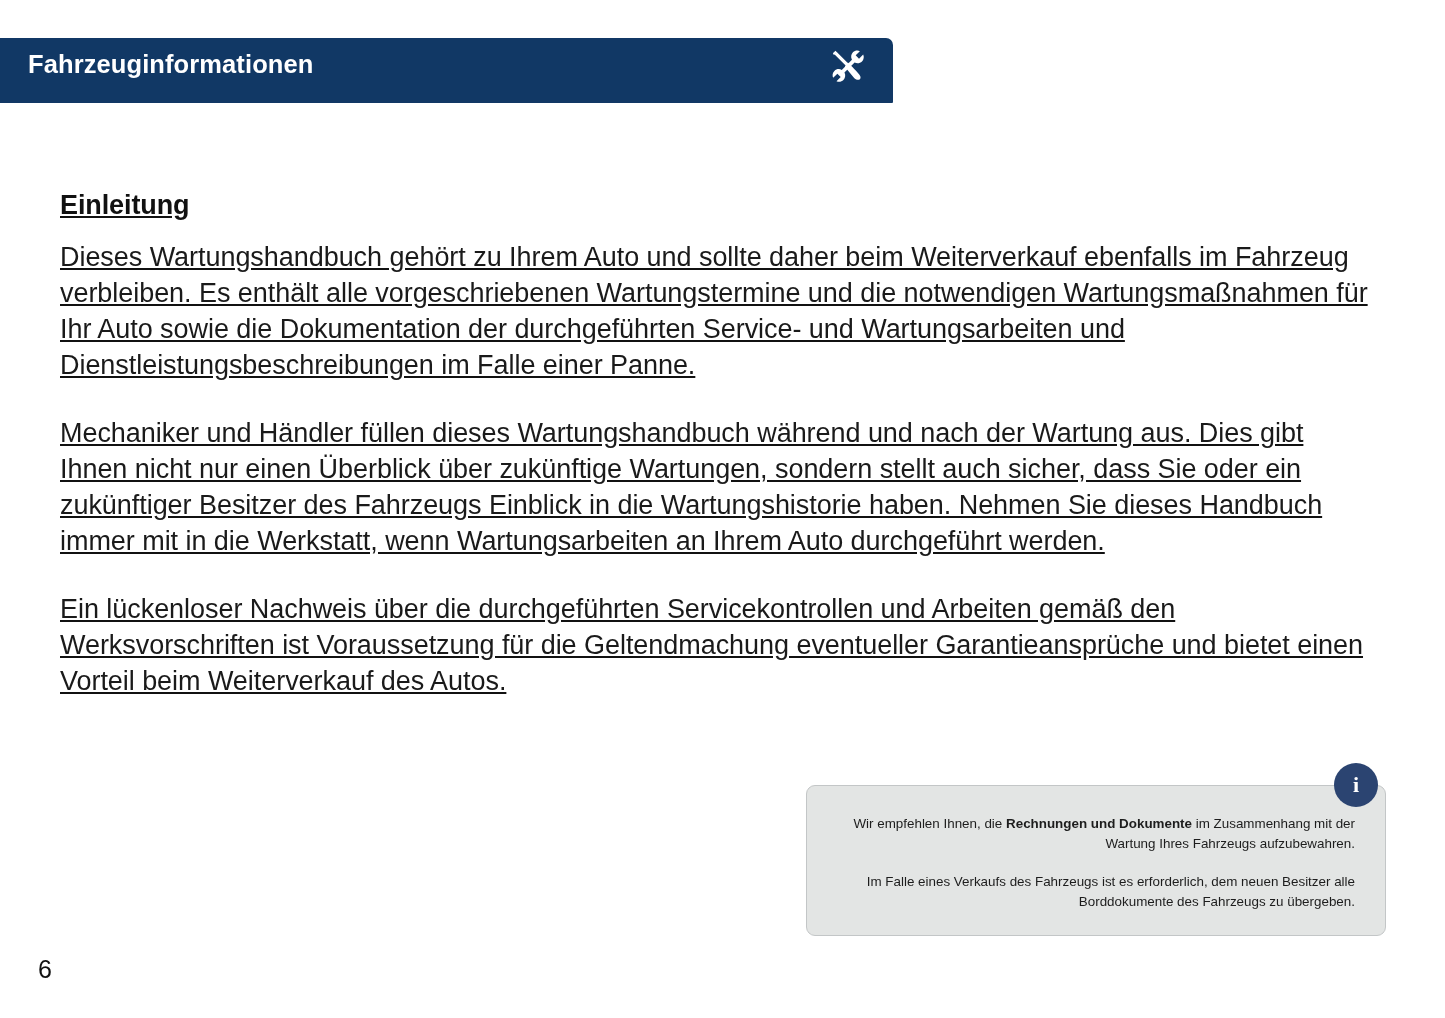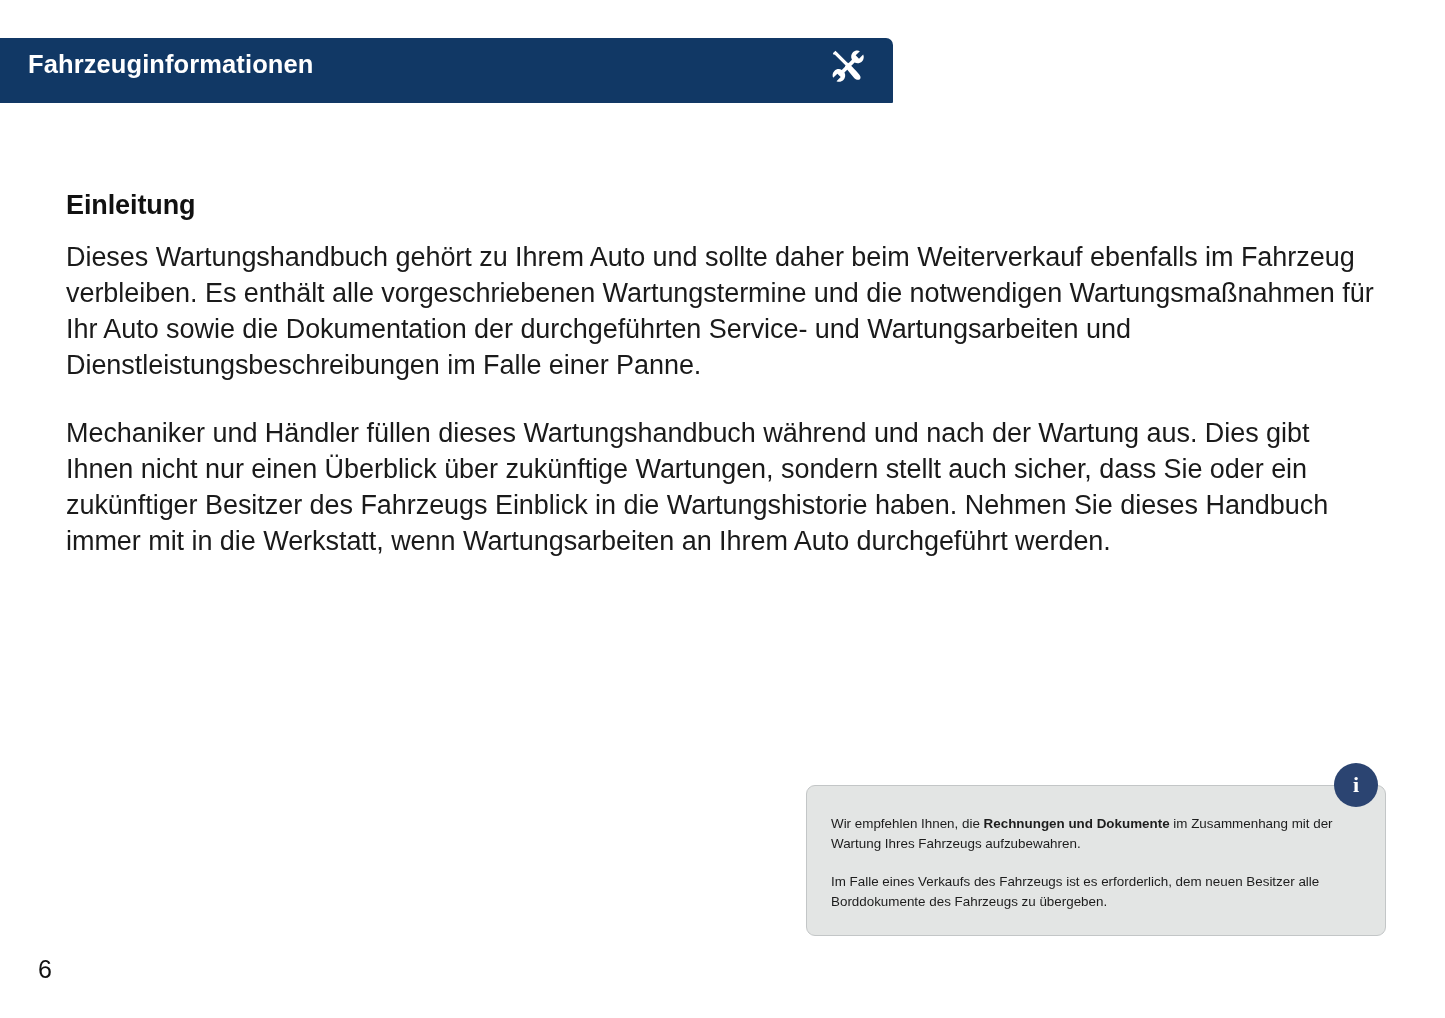--- a/index.html
+++ b/index.html
@@ -52,23 +52,24 @@
     width: 40px;
     height: 40px;
     display: block;
     flex: 0 0 auto;
   }
   .header-icon svg { display: block; }
 
   
   .content {
     position: absolute;
-    left: 66px;
+    left: 60px;
     top: 190px;
     width: 1310px;
+    text-decoration: underline;
   }
   .section-heading {
     font-size: 27px;
     font-weight: bold;
     color: #111111;
     margin: 0 0 18px 0;
     line-height: 1.15;
     letter-spacing: -0.1px;
   }
   .body-par {
@@ -92,20 +93,21 @@
     position: absolute;
     left: 0;
     top: 0;
     width: 100%;
     height: 100%;
     box-sizing: border-box;
     background: #e3e5e4;
     border: 1px solid #c3c6c7;
     border-radius: 9px;
     padding: 28px 30px 20px 24px;
+    text-align: right;
   }
   .info-par {
     font-size: 13.4px;
     line-height: 20px;
     color: #1d1d1d;
     margin: 0 0 18px 0;
   }
   .info-par:last-child { margin-bottom: 8px; }
   .info-par b { font-weight: bold; }
 
@@ -156,20 +158,21 @@
           <path d="M52.6 9.8 C49.0 8.1 44.5 8.7 41.5 11.7 C38.3 14.9 37.8 19.8 39.9 23.5 L23.6 39.8 C19.9 37.7 15.0 38.2 11.8 41.4 C8.8 44.4 8.2 48.9 9.9 52.5 L16.6 45.8 L21.9 51.1 L15.2 57.8 C18.8 59.5 23.3 58.9 26.3 55.9 C29.5 52.7 30.0 47.8 27.9 44.1 L44.2 27.8 C47.9 29.9 52.8 29.4 56.0 26.2 C59.0 23.2 59.6 18.7 57.9 15.1 L51.2 21.8 L45.9 16.5 Z"></path>
         </g>
       </svg>
     </span>
   </div>
 
   <div class="content">
     <h1 class="section-heading">Einleitung</h1>
     <p class="body-par">Dieses Wartungshandbuch gehört zu Ihrem Auto und sollte daher beim Weiterverkauf ebenfalls im Fahrzeug verbleiben. Es enthält alle vorgeschriebenen Wartungstermine und die notwendigen Wartungsmaßnahmen für Ihr Auto sowie die Dokumentation der durchgeführten Service- und Wartungsarbeiten und Dienstleistungsbeschreibungen im Falle einer Panne.</p>
     <p class="body-par">Mechaniker und Händler füllen dieses Wartungshandbuch während und nach der Wartung aus. Dies gibt Ihnen nicht nur einen Überblick über zukünftige Wartungen, sondern stellt auch sicher, dass Sie oder ein zukünftiger Besitzer des Fahrzeugs Einblick in die Wartungshistorie haben. Nehmen Sie dieses Handbuch immer mit in die Werkstatt, wenn Wartungsarbeiten an Ihrem Auto durchgeführt werden.</p>
+    <p class="body-par">Ein lückenloser Nachweis über die durchgeführten Servicekontrollen und Arbeiten gemäß den Werksvorschriften ist Voraussetzung für die Geltendmachung eventueller Garantieansprüche und bietet einen Vorteil beim Weiterverkauf des Autos.</p>
   </div>
 
   <div class="info-callout">
     <div class="info-box">
       <p class="info-par">
         <span>Wir empfehlen Ihnen, die </span><b>Rechnungen und Dokumente</b><span> im Zusammenhang mit der Wartung Ihres Fahrzeugs aufzubewahren.</span>
       </p>
       <p class="info-par">Im Falle eines Verkaufs des Fahrzeugs ist es erforderlich, dem neuen Besitzer alle Borddokumente des Fahrzeugs zu übergeben.</p>
     </div>
     <div class="info-badge">i</div>

